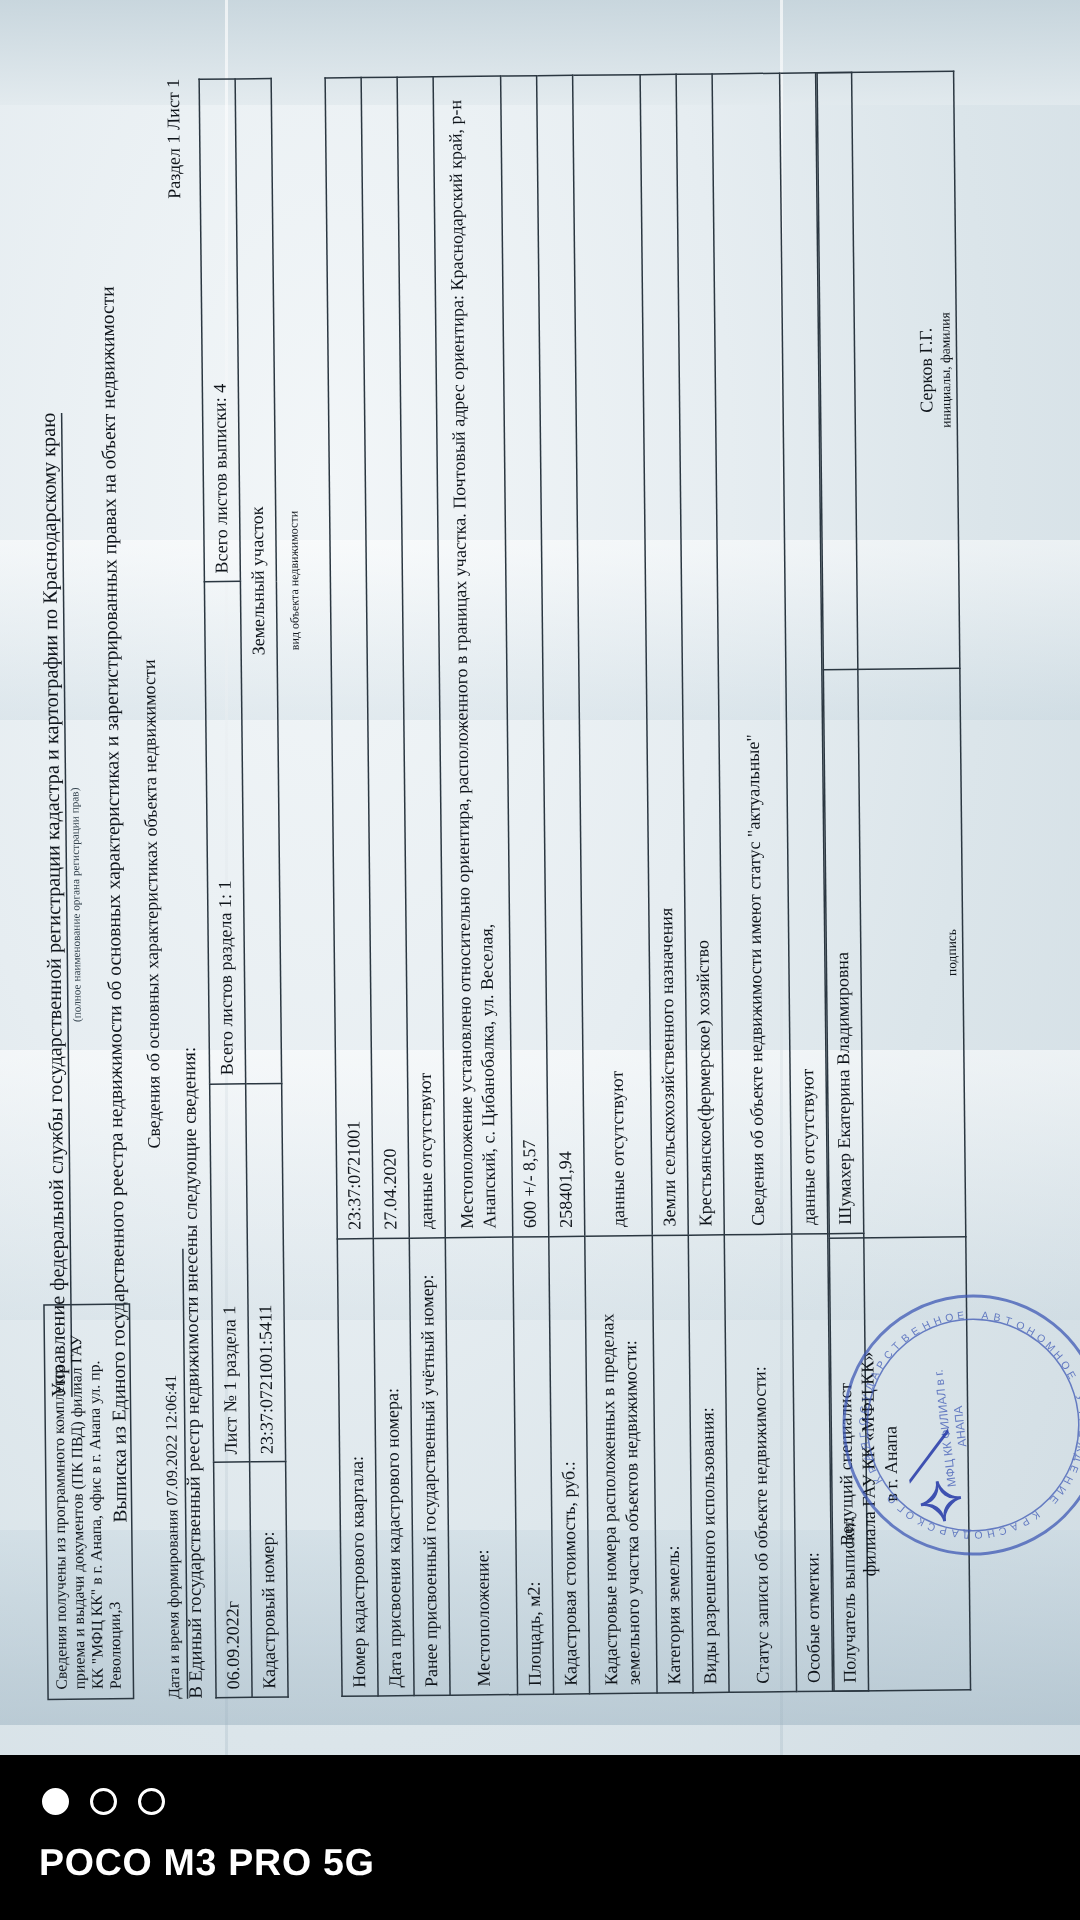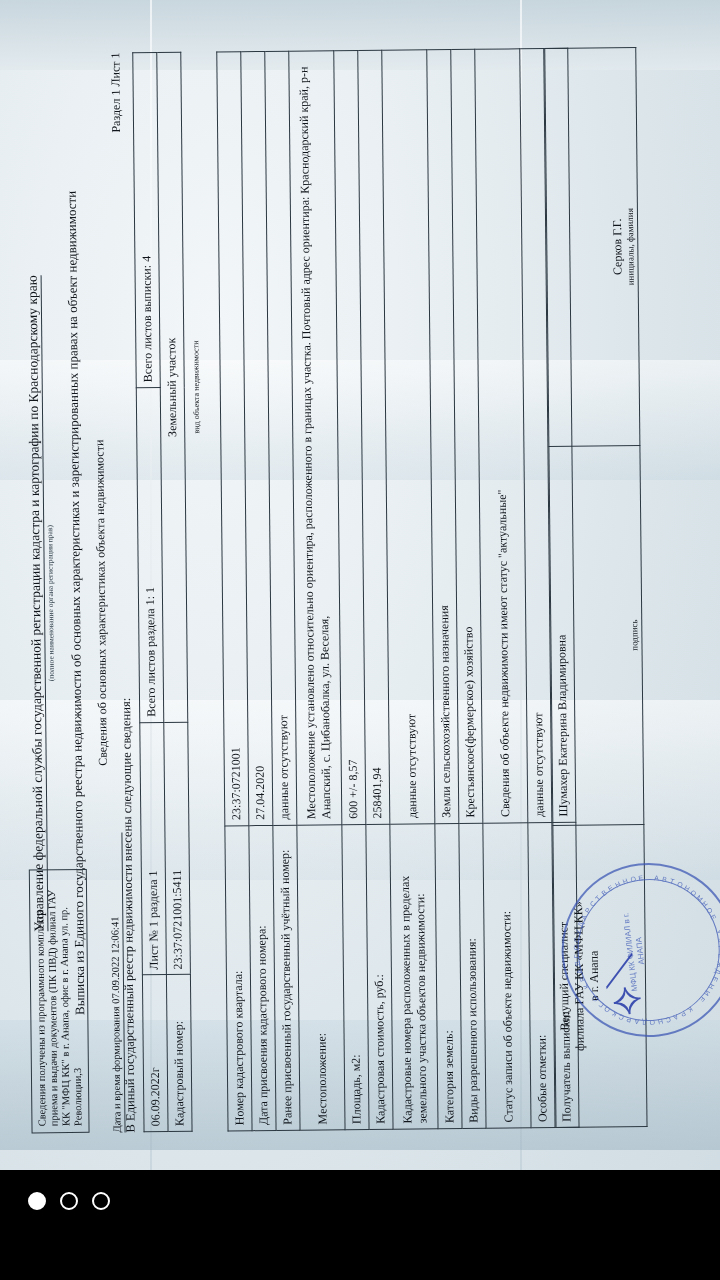--- a/index.html
+++ b/index.html
@@ -287,13 +287,14 @@
     </div>
   </div>
 </div>
 
 <div id="bottombar">
   <div id="dots">
       <div class="dot filled"></div>
       <div class="dot"></div>
       <div class="dot"></div>
     </div>
+  <div id="phonelabel">POCO M3 PRO 5G</div>
 </div>
 
 </body></html>

